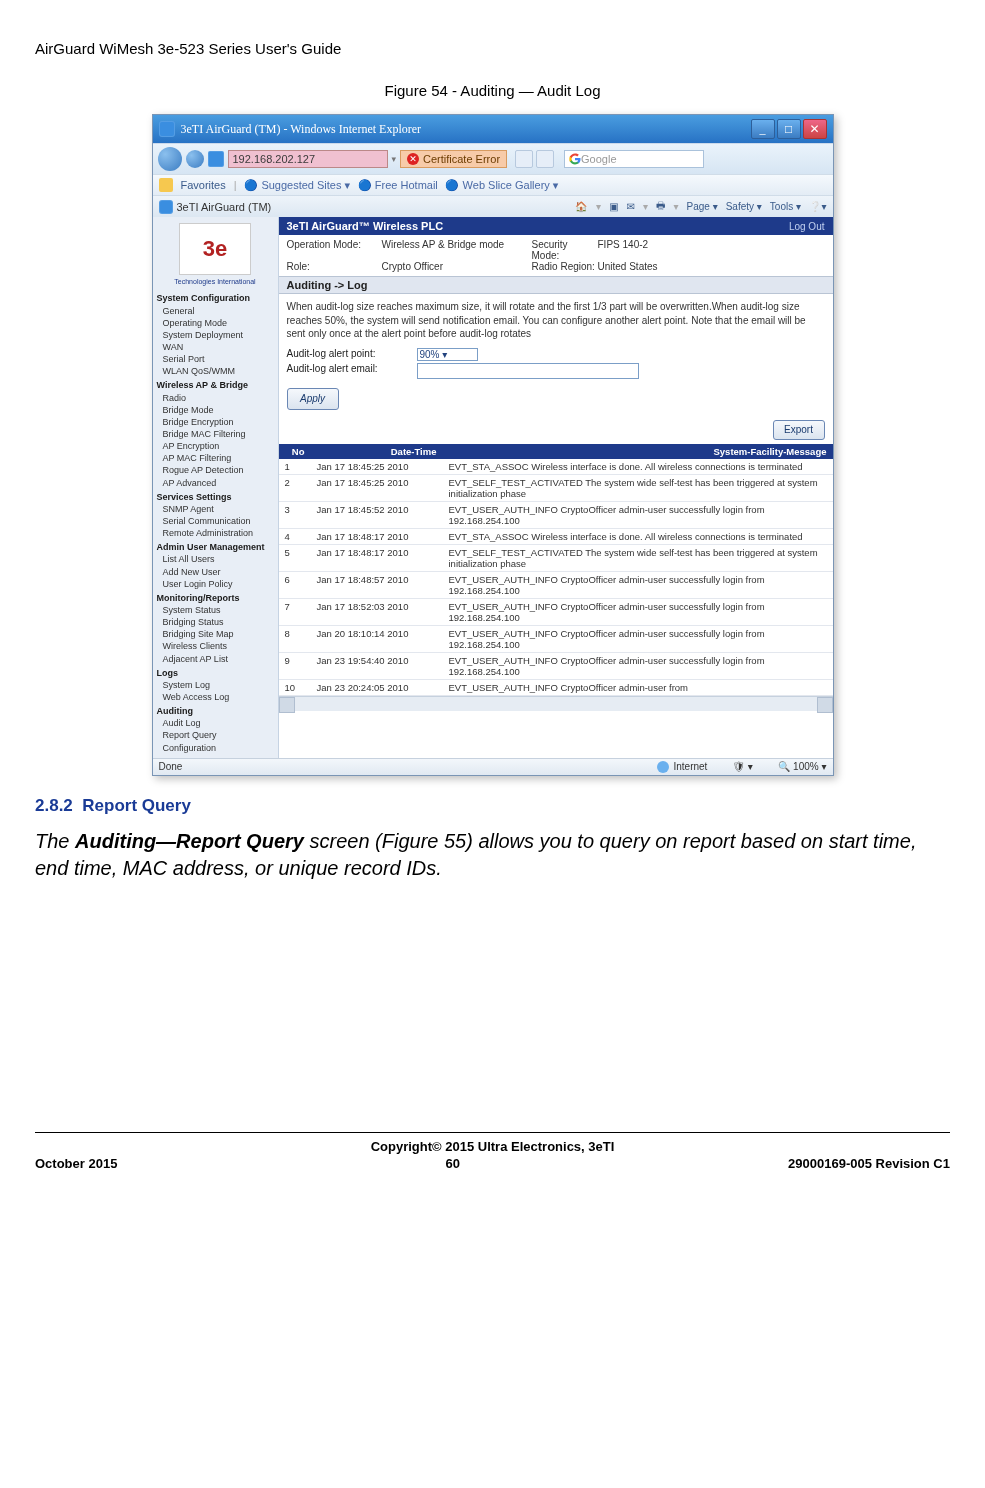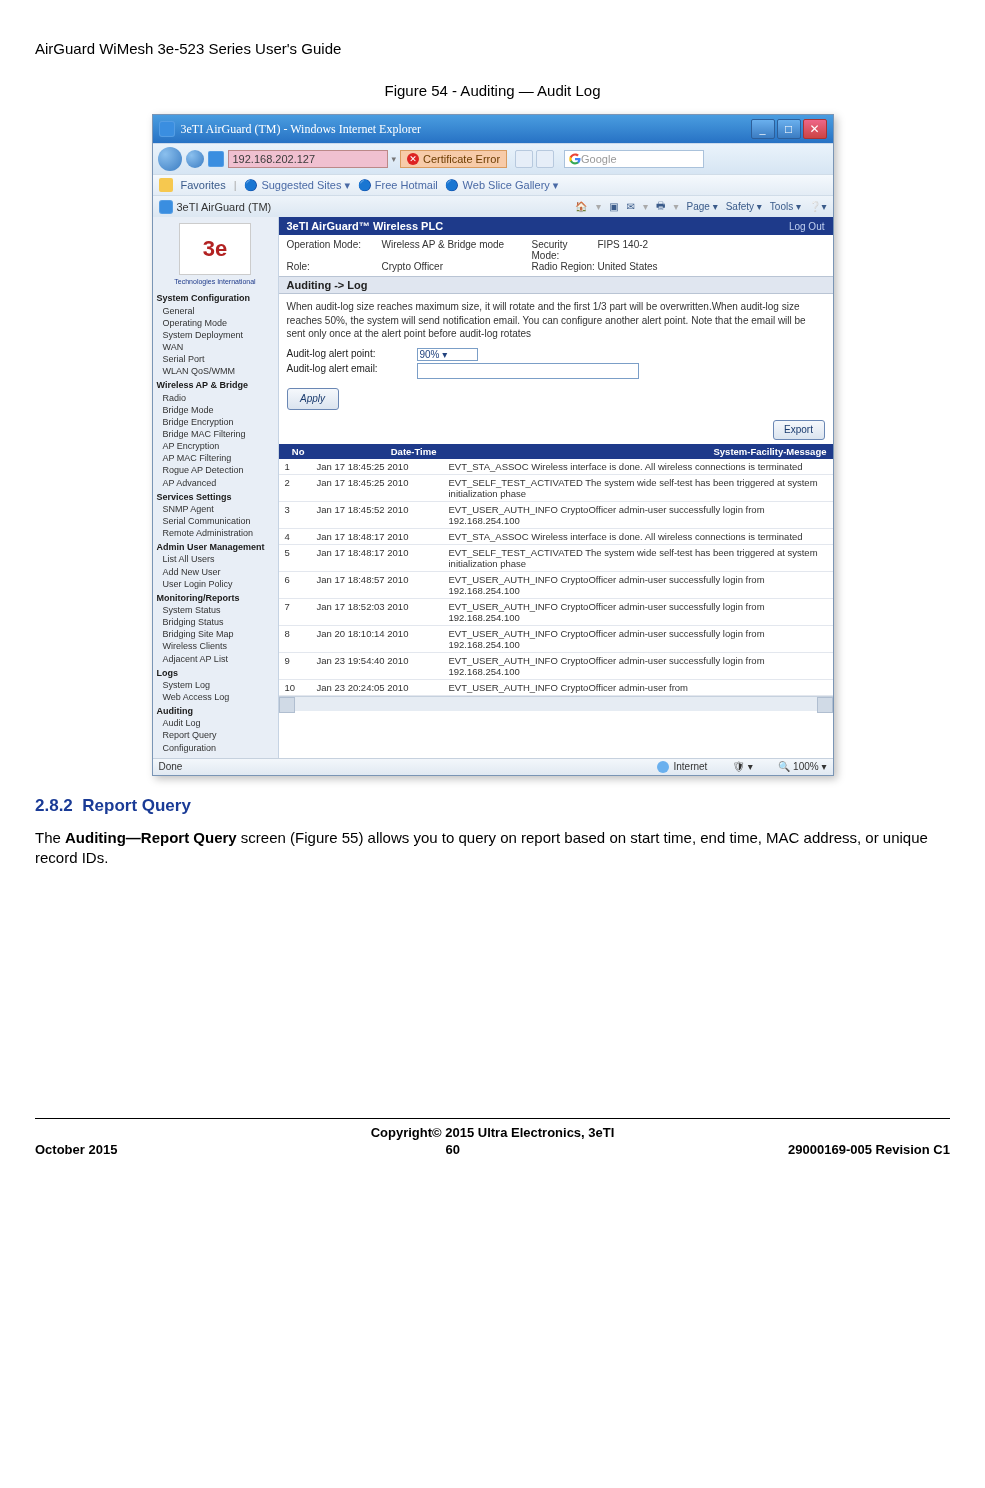--- a/index.html
+++ b/index.html
@@ -177,21 +177,21 @@
     display:flex; justify-content:space-between; align-items:center;
   }
   .statusbar .zone { display:flex; align-items:center; gap:4px; }
   .globe { width:12px;height:12px;background:#6ab0ee;border-radius:50%;display:inline-block;}
   .section-title {
     color: #1a3b96;
     font-weight: bold;
     font-size: 17px;
     margin: 18px 0 12px 0;
   }
-  .body-text { font-size: 15px; line-height:1.35; }
+  .body-text { font-size: 20px; line-height:1.35;font-style:italic; }
   .body-text b { font-weight:bold;}
   .footer {
     margin-top: 250px;
     border-top: 1.5px solid #000;
     padding-top: 6px;
     font-size: 13px;
   }
   .footer-copy { text-align:center; font-weight:bold; }
   .footer-row { display:flex; justify-content:space-between; font-weight:bold; margin-top:2px;}
   i.red-ex { width:12px;height:12px;border-radius:50%;background:#d22;color:#fff;display:inline-flex;align-items:center;justify-content:center;font-size:9px;font-style:normal;}

